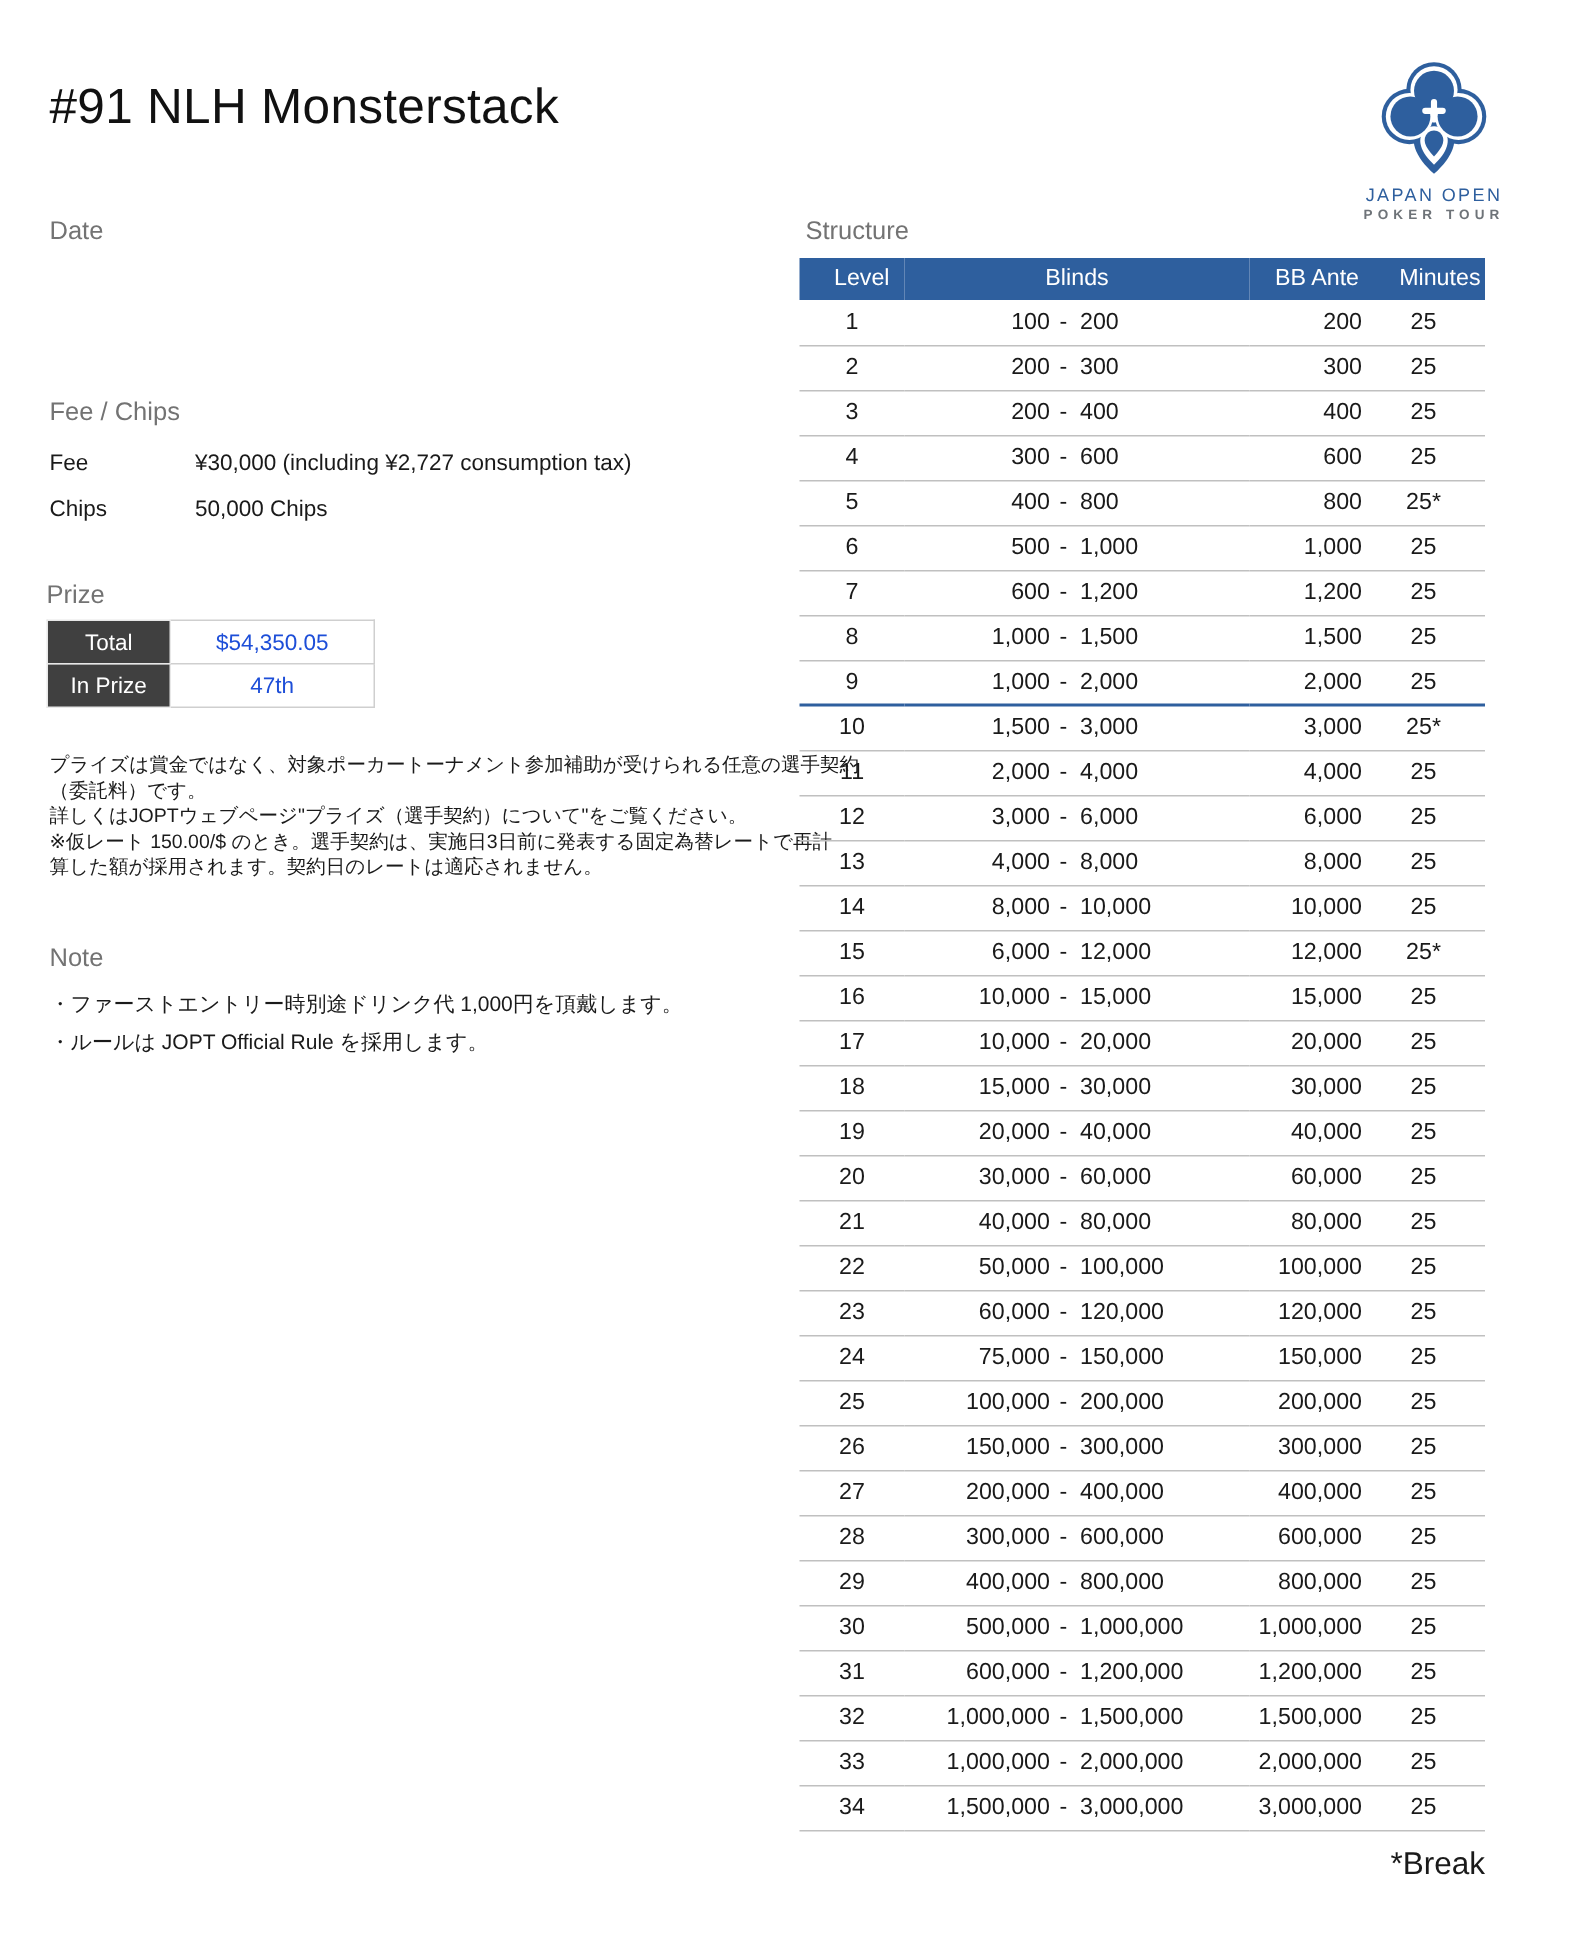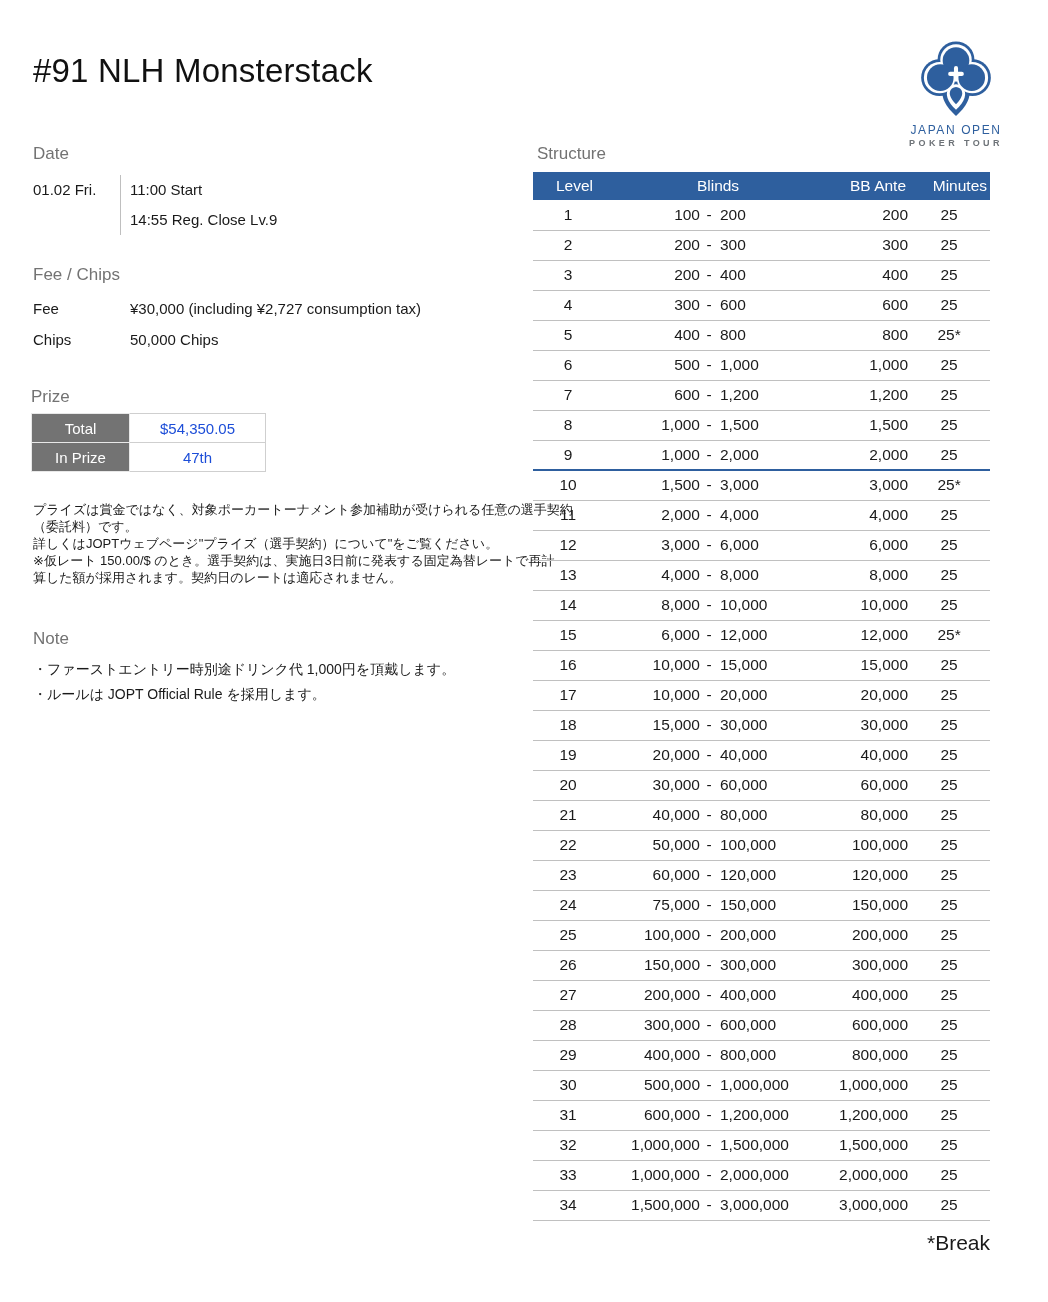--- a/index.html
+++ b/index.html
@@ -36,21 +36,21 @@
   .fee-section { position: absolute; left: 33px; top: 263px; width: 470px; }
   .kv-rows { margin-top: 6px; }
   .kv-row { display: flex; }
   .kv-label { width: 97px; font-size: 15px; line-height: 31px; }
   .kv-value { font-size: 15px; line-height: 31px; }
 
   
   .prize-section { position: absolute; left: 31px; top: 385px; }
   .prize-table { border-collapse: collapse; margin-top: 4px; }
   .prize-table td { border: 1px solid #cfcfcf; height: 29px; font-size: 15px; text-align: center; }
-  .prize-table td.p-label { width: 98px; background: #737373; color: #ffffff; border-color: #e8e8e8; }
+  .prize-table td.p-label { width: 82px; background: #404040; color: #ffffff; border-color: #e8e8e8; }
   .prize-table td.p-value { width: 136px; color: #1d4ed8; }
 
   
   .prize-note { position: absolute; left: 33px; top: 501px; width: 468px; }
   .prize-note div { font-size: 13px; line-height: 17px; color: #1a1a1a; white-space: nowrap; }
 
   
   .note-section { position: absolute; left: 33px; top: 627px; width: 480px; }
   .note-lines { margin-top: 6px; }
   .note-lines div { font-size: 14px; line-height: 25px; }
@@ -116,27 +116,20 @@
         <rect x="57" y="41" width="6" height="23" rx="3"></rect>
       </g>
     </svg>
   </span>
   <div class="logo-line1">JAPAN OPEN</div>
   <div class="logo-line2">POKER TOUR</div>
 </div>
 
 <section class="date-section">
   <div class="sec-heading">Date</div>
-  <div class="date-grid">
-    <div class="date-label">01.02 Fri.</div>
-    <div class="date-times" id="date-times">
-        <div>11:00 Start</div>
-        <div>14:55 Reg. Close Lv.9</div>
-      </div>
-  </div>
 </section>
 
 <section class="fee-section">
   <div class="sec-heading">Fee / Chips</div>
   <div class="kv-rows" id="fee-rows">
       <div class="kv-row">
        <div class="kv-label">Fee</div>
        <div class="kv-value">¥30,000 (including ¥2,727 consumption tax)</div>
      </div>
       <div class="kv-row">

